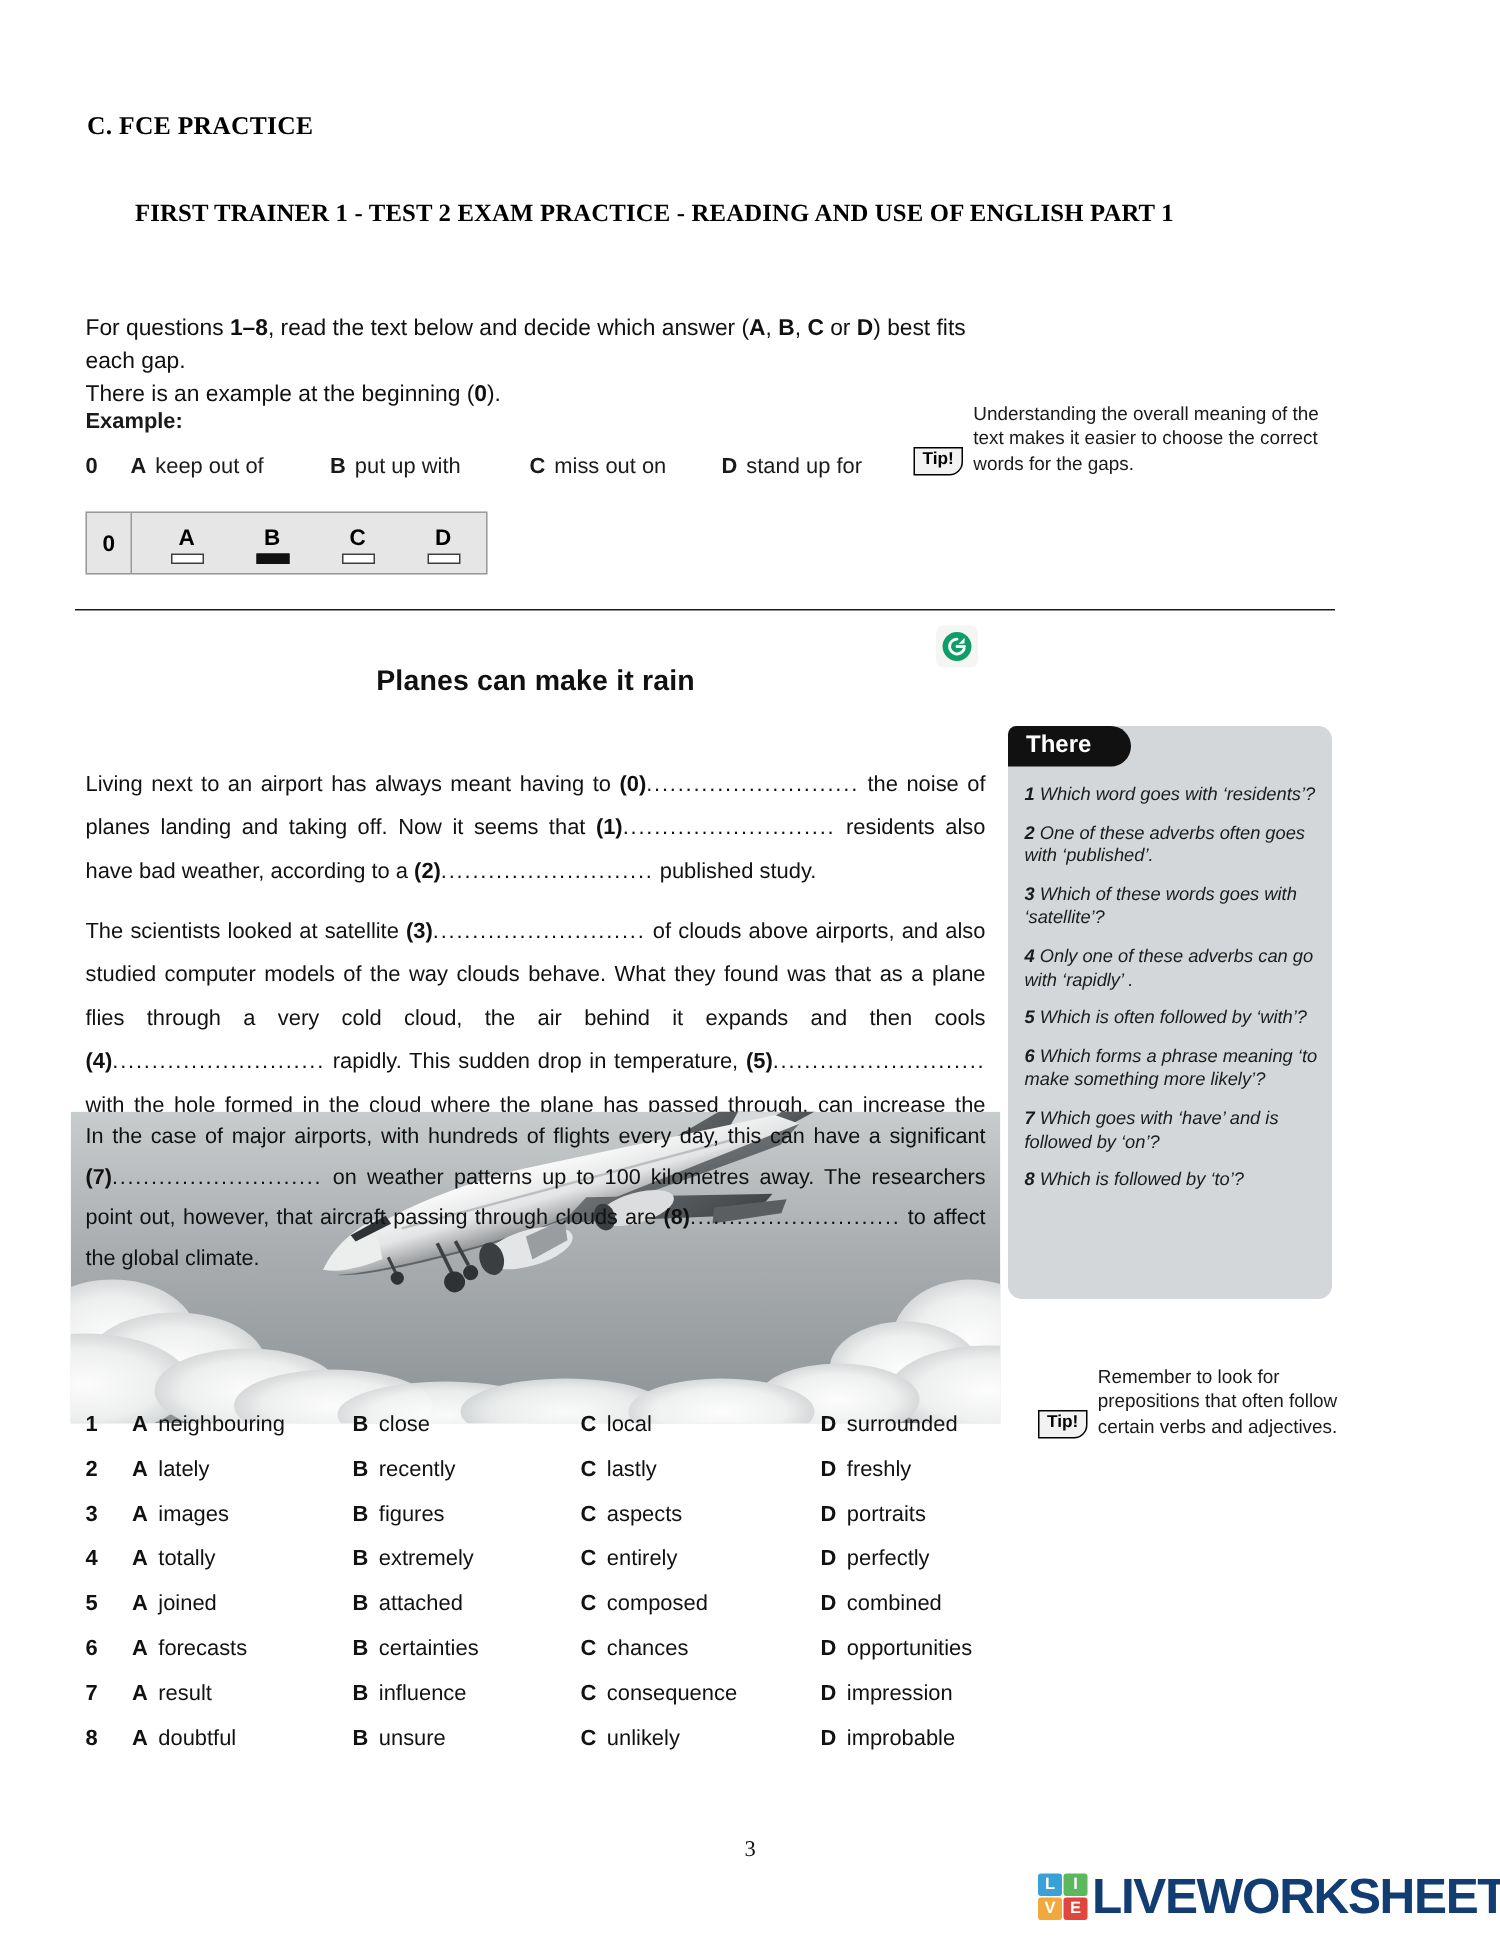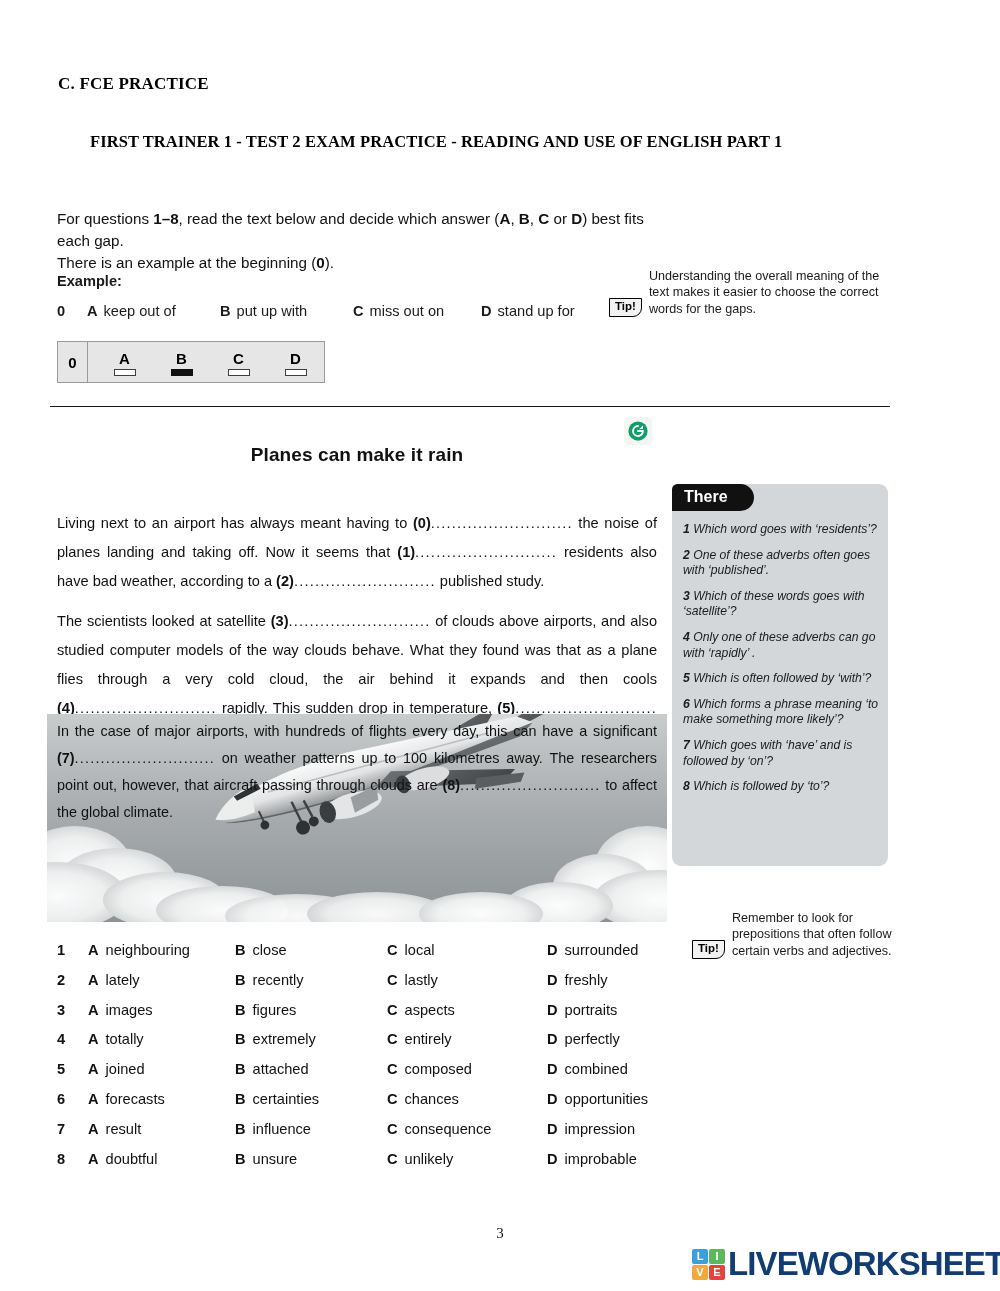--- a/index.html
+++ b/index.html
@@ -216,21 +216,21 @@
   }
   .passage p { margin: 0 0 11px 0; }
   .passage p:last-child { margin-bottom: 0; }
   .passage b { font-weight: bold; }
   .gapdots { letter-spacing: 1.2px; }
 
   
   .photo-block {
     position: absolute;
     left: 47px;
-    top: 714px;
+    top: 741px;
     width: 620px;
     height: 208px;
     overflow: hidden;
   }
   .photo-text {
     position: absolute;
     left: 10px;
     top: 4px;
     width: 600px;
     font-size: 14.4px;

